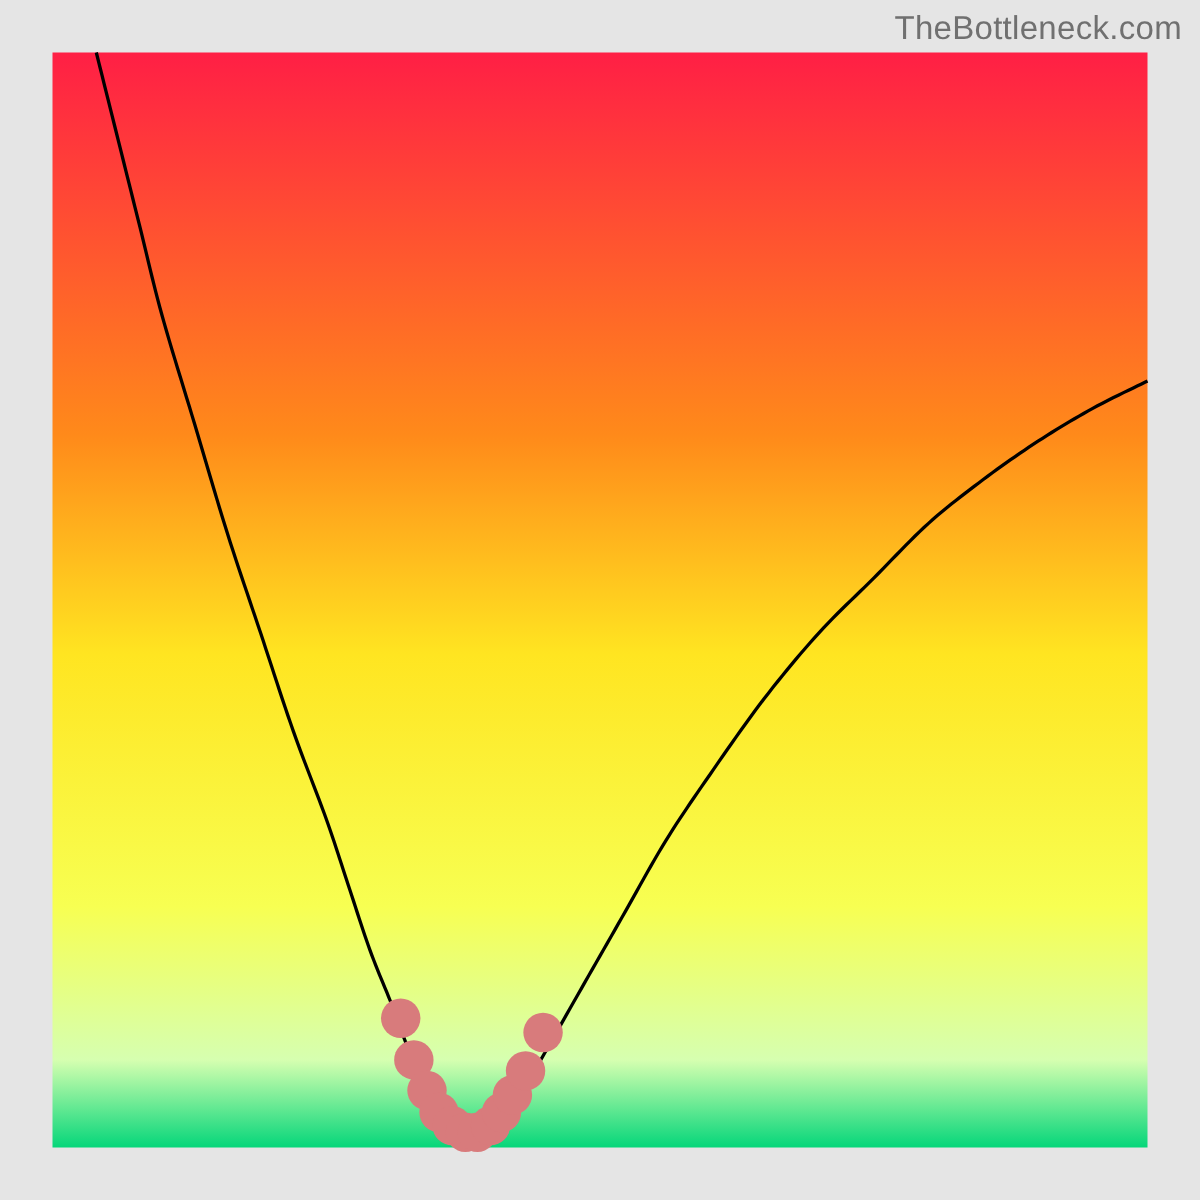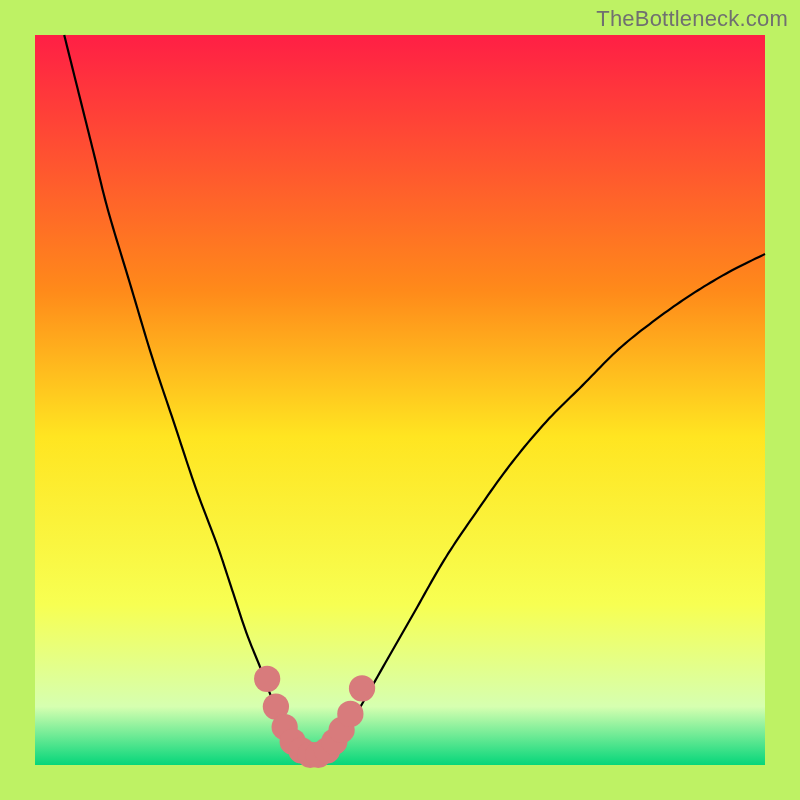--- a/index.html
+++ b/index.html
@@ -8,21 +8,21 @@
     width: 800px;
     height: 800px;
     overflow: hidden;
     background: #000;
     font-family: Arial, Helvetica, sans-serif;
   }
   .outer {
     position: relative;
     width: 800px;
     height: 800px;
-    background: #bef264;
+    background: #e5e5e5;
   }
   .watermark {
     position: absolute;
     top: 6px;
     right: 12px;
     color: #707070;
     font-size: 22px;
     font-weight: 400;
     letter-spacing: 0.2px;
     user-select: none;

